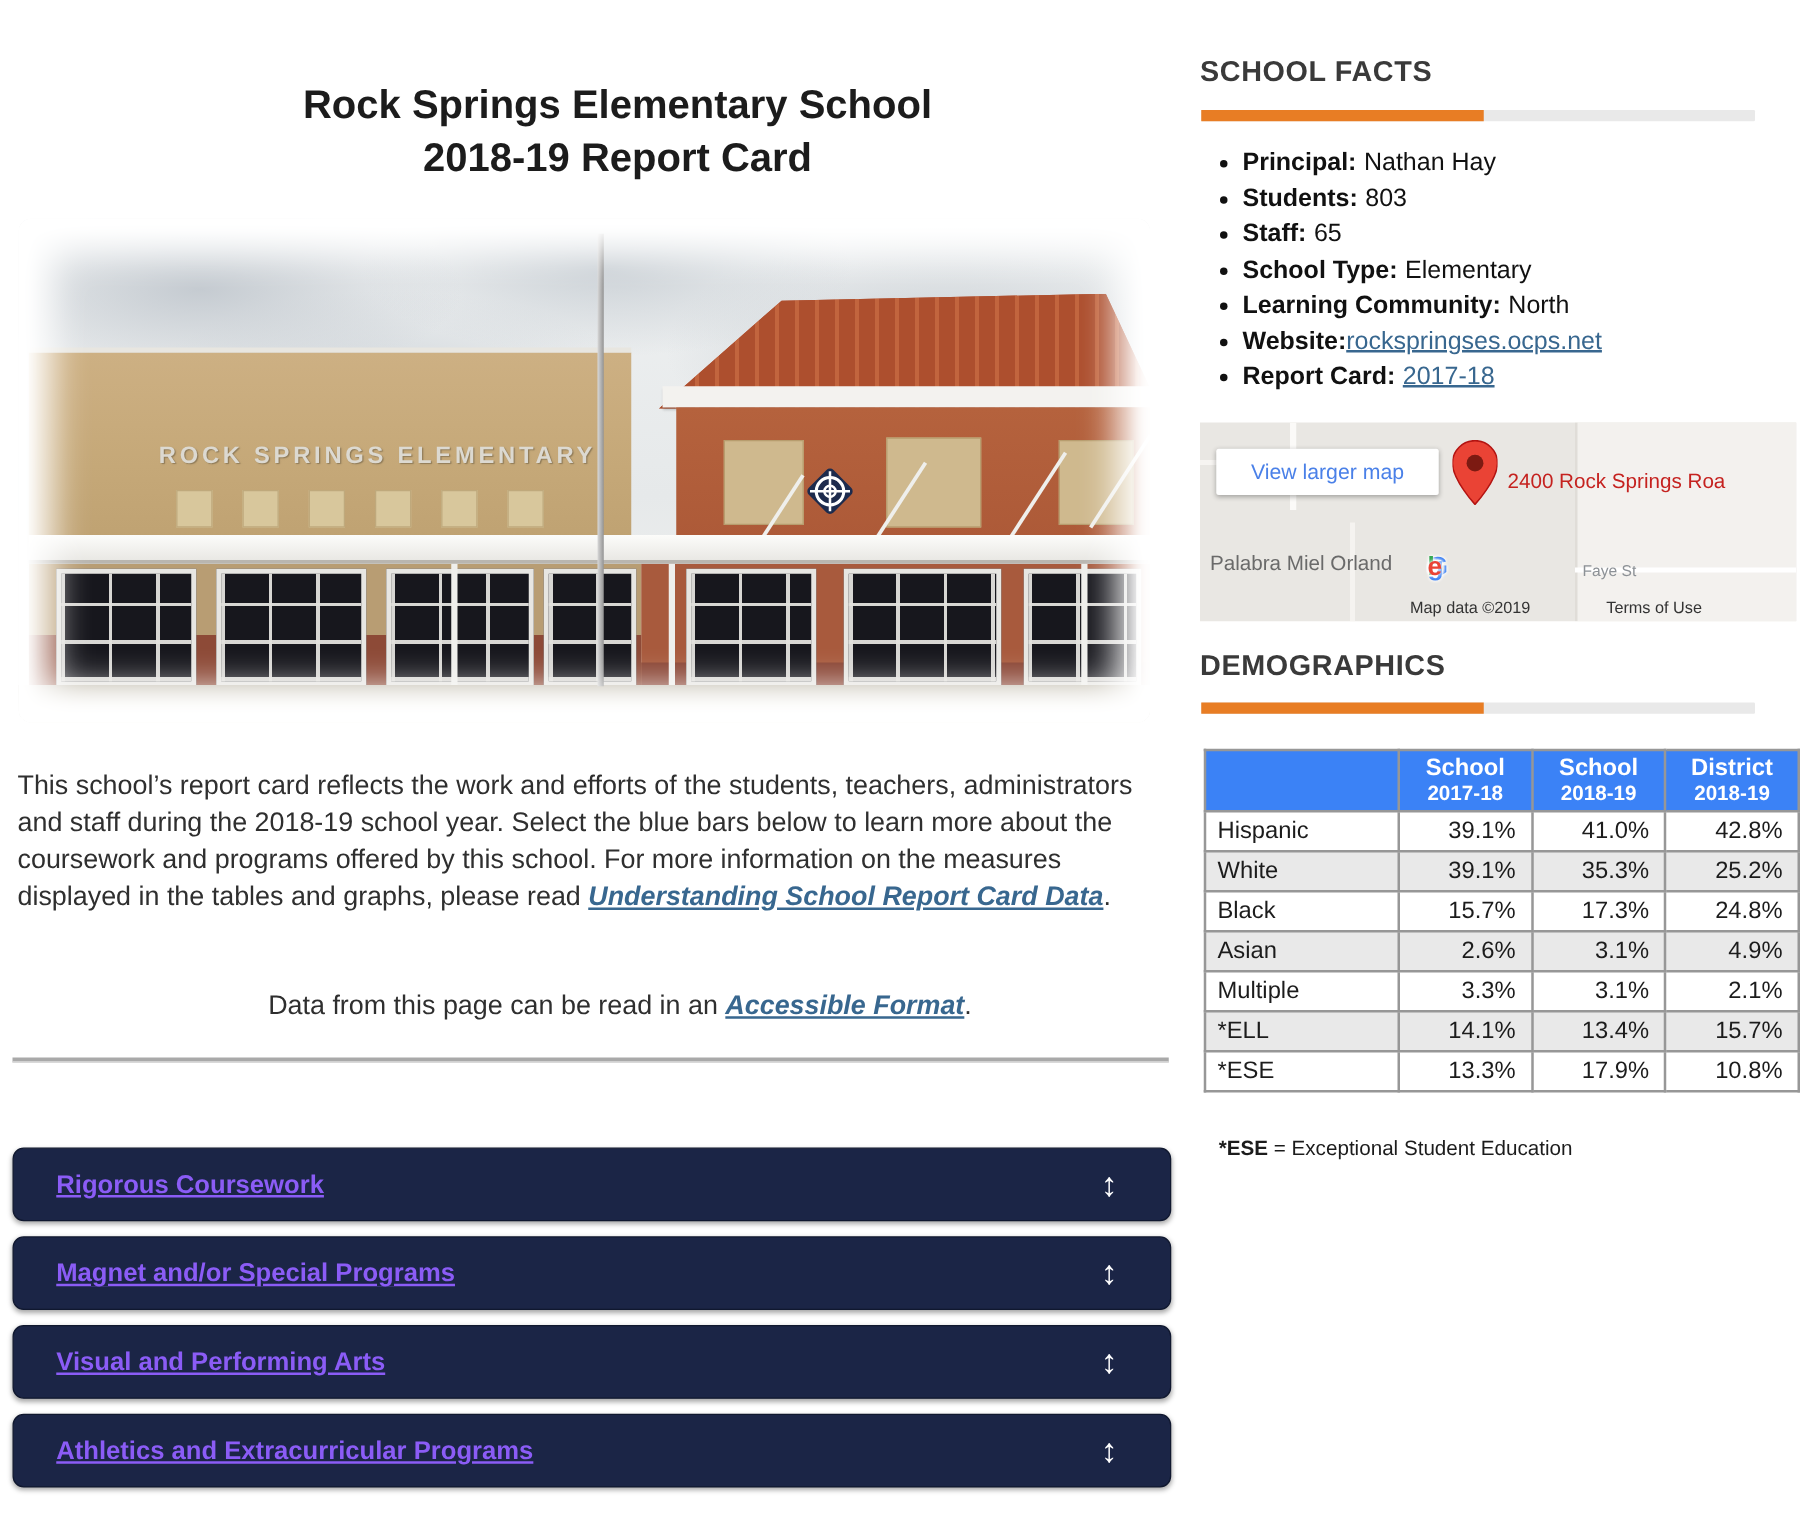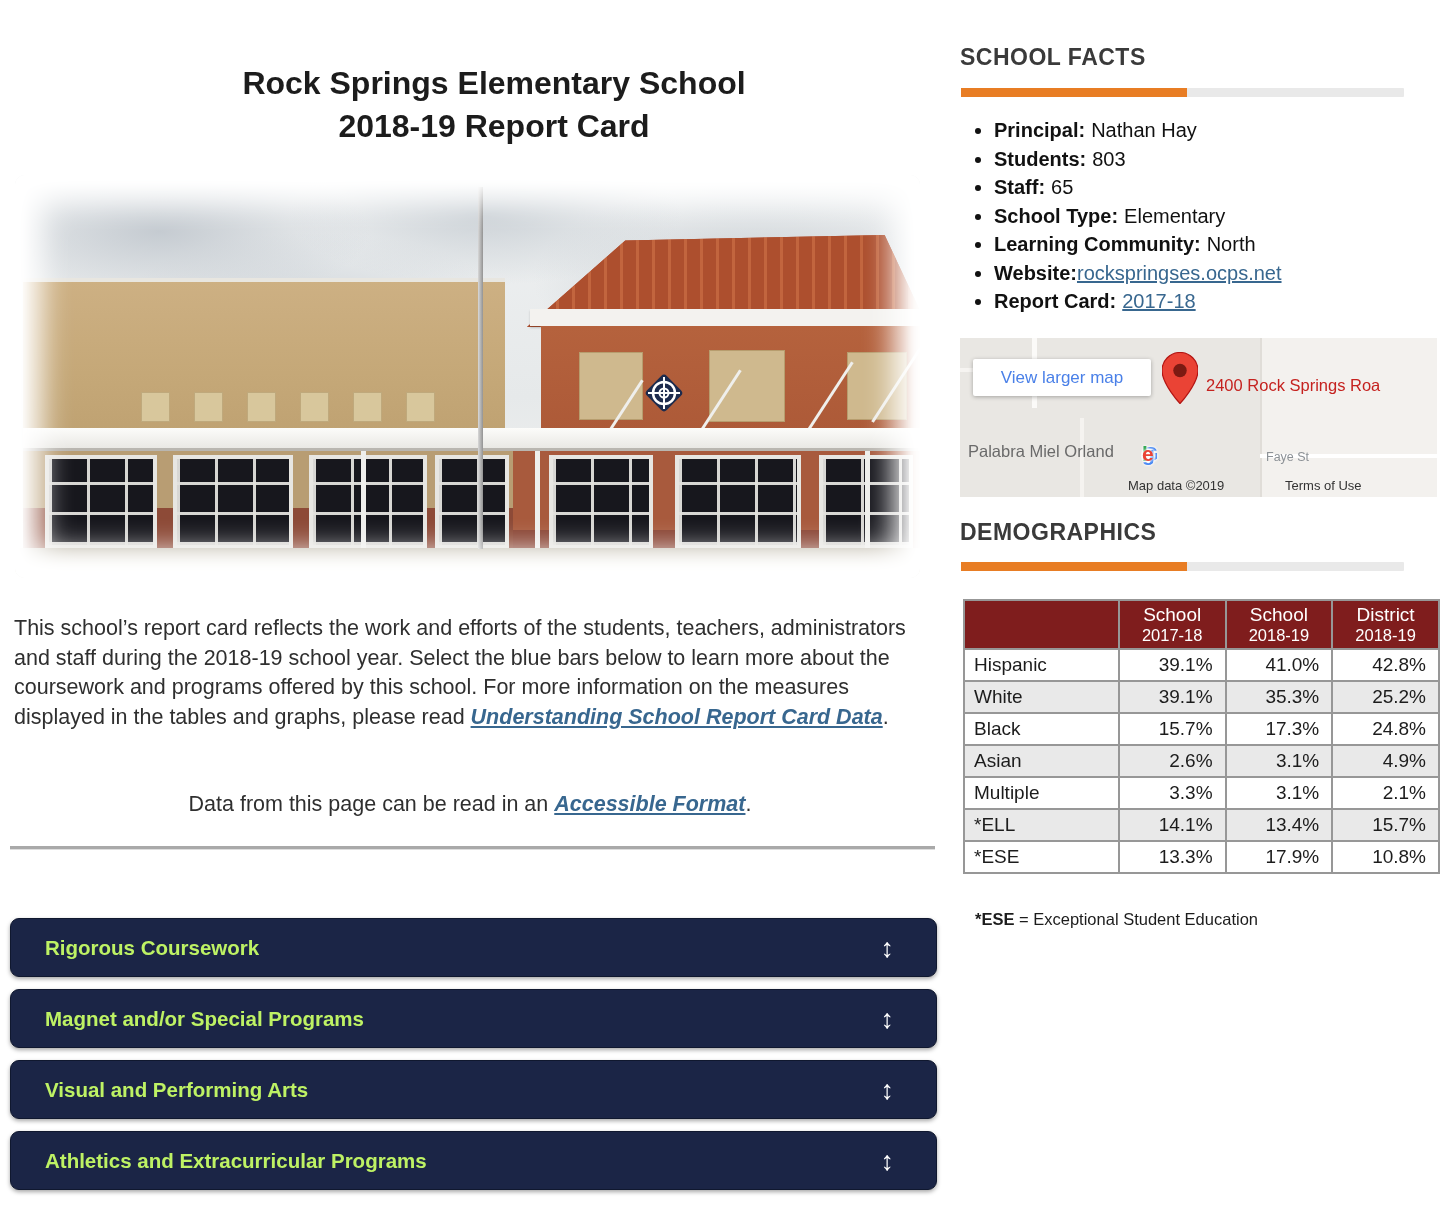--- a/index.html
+++ b/index.html
@@ -59,30 +59,30 @@
       background:linear-gradient(180deg,#c7c2b5 0%,#eceae4 55%,#fbfbf9 100%);}
   .flagpole{left:463px;top:12px;width:5px;height:362px;
       background:linear-gradient(90deg,#d8d8d8,#939393);}
   .fade{inset:0;box-shadow:inset 0 0 30px 26px #ffffff, inset 0 0 10px 8px rgba(255,255,255,.85);}
 
   
   .intro{position:absolute;left:14px;top:614px;width:908px;margin:0;
       font-size:21.5px;line-height:29.5px;color:#2f2f2f;}
   .tlink{font-weight:bold;font-style:italic;text-decoration:underline;color:#38678f;cursor:pointer;}
   .accessible-line{position:absolute;left:0;top:792px;width:940px;margin:0;text-align:center;
-      font-size:21.5px;color:#2f2f2f;}
+      font-size:21.5px;color:#2f2f2f;padding-left:26px;}
   .divider{position:absolute;left:10px;top:846px;width:925px;height:3px;background:#a9a9a9;
       border-bottom:1px solid #dedede;}
 
   
   .accordion{position:absolute;left:10px;width:925px;height:57px;background:#1b2546;
       border:1px solid #10182f;border-radius:9px;box-shadow:0 2px 4px rgba(0,0,0,.35);cursor:pointer;}
   .a1{top:918px;}.a2{top:989px;}.a3{top:1060px;}.a4{top:1131px;}
   .acc-label{position:absolute;left:34px;top:50%;transform:translateY(-50%);
-      color:#bef264;font-size:20.5px;font-weight:bold;}
+      color:#8b5cf6;font-size:20.5px;font-weight:bold;text-decoration:underline;}
   .acc-arrow{position:absolute;right:42px;top:50%;transform:translateY(-50%);
       color:#fff;font-size:27px;font-weight:bold;}
 
   
   .sec-heading{position:absolute;margin:0;font-size:23px;font-weight:bold;color:#3a3a3a;letter-spacing:.5px;}
   .h-facts{left:960px;top:44px;}
   .h-demo{left:960px;top:519px;}
   .accent-bar{position:absolute;left:961px;width:443px;height:9px;background:#e9e9e9;border-radius:1px;}
   .b-facts{top:88px;}
   .b-demo{top:562px;}
@@ -114,40 +114,41 @@
       text-shadow:0 0 3px #fff,0 0 3px #fff;}
   .g-b{color:#4285F4;}.g-r{color:#EA4335;}.g-y{color:#FBBC05;}.g-g{color:#34A853;}
   .map-faye{left:306px;top:112px;font-size:12.5px;color:#8c9196;}
   .map-data{left:168px;top:140px;font-size:13px;color:#333;}
   .map-terms{left:325px;top:140px;font-size:13px;color:#333;text-decoration:none;cursor:pointer;}
 
   
   table.demo{position:absolute;left:963px;top:599px;border-collapse:collapse;
       font-size:19px;color:#1c1c1c;}
   table.demo th,table.demo td{border:2px solid #979797;}
-  table.demo th{background:#7f1d1d;color:#fff;font-weight:normal;width:95px;padding:3px 0;}
+  table.demo th{background:#3b82f6;color:#fff;font-weight:bold;width:95px;padding:3px 0;}
   table.demo th.blank{width:148px;}
   table.demo .hline1{display:block;font-size:19px;line-height:22px;}
   table.demo .hline2{display:block;font-size:16.5px;line-height:19px;}
   table.demo td{height:30px;padding:0;}
   table.demo td.rowlabel{text-align:left;padding-left:9px;width:148px;}
   table.demo td.num{text-align:right;padding-right:12px;width:95px;}
   table.demo tr.alt td{background:#e9e9e9;}
   .footnotes{position:absolute;left:975px;top:905px;font-size:16.5px;line-height:28px;color:#1c1c1c;}
 </style>
 </head>
 <body>
 
 <div id="screen">
 
   <h1 class="page-title"><span>Rock Springs Elementary School</span><br><span>2018-19 Report Card</span></h1>
 
   <div class="photo">
     <div class="sky"></div>
     <div class="bldg-left">
+      <div class="sign-text">ROCK SPRINGS ELEMENTARY</div>
       <div class="tiles">
           <i></i>
           <i></i>
           <i></i>
           <i></i>
           <i></i>
           <i></i>
         </div>
     </div>
     <div class="roof"></div>

